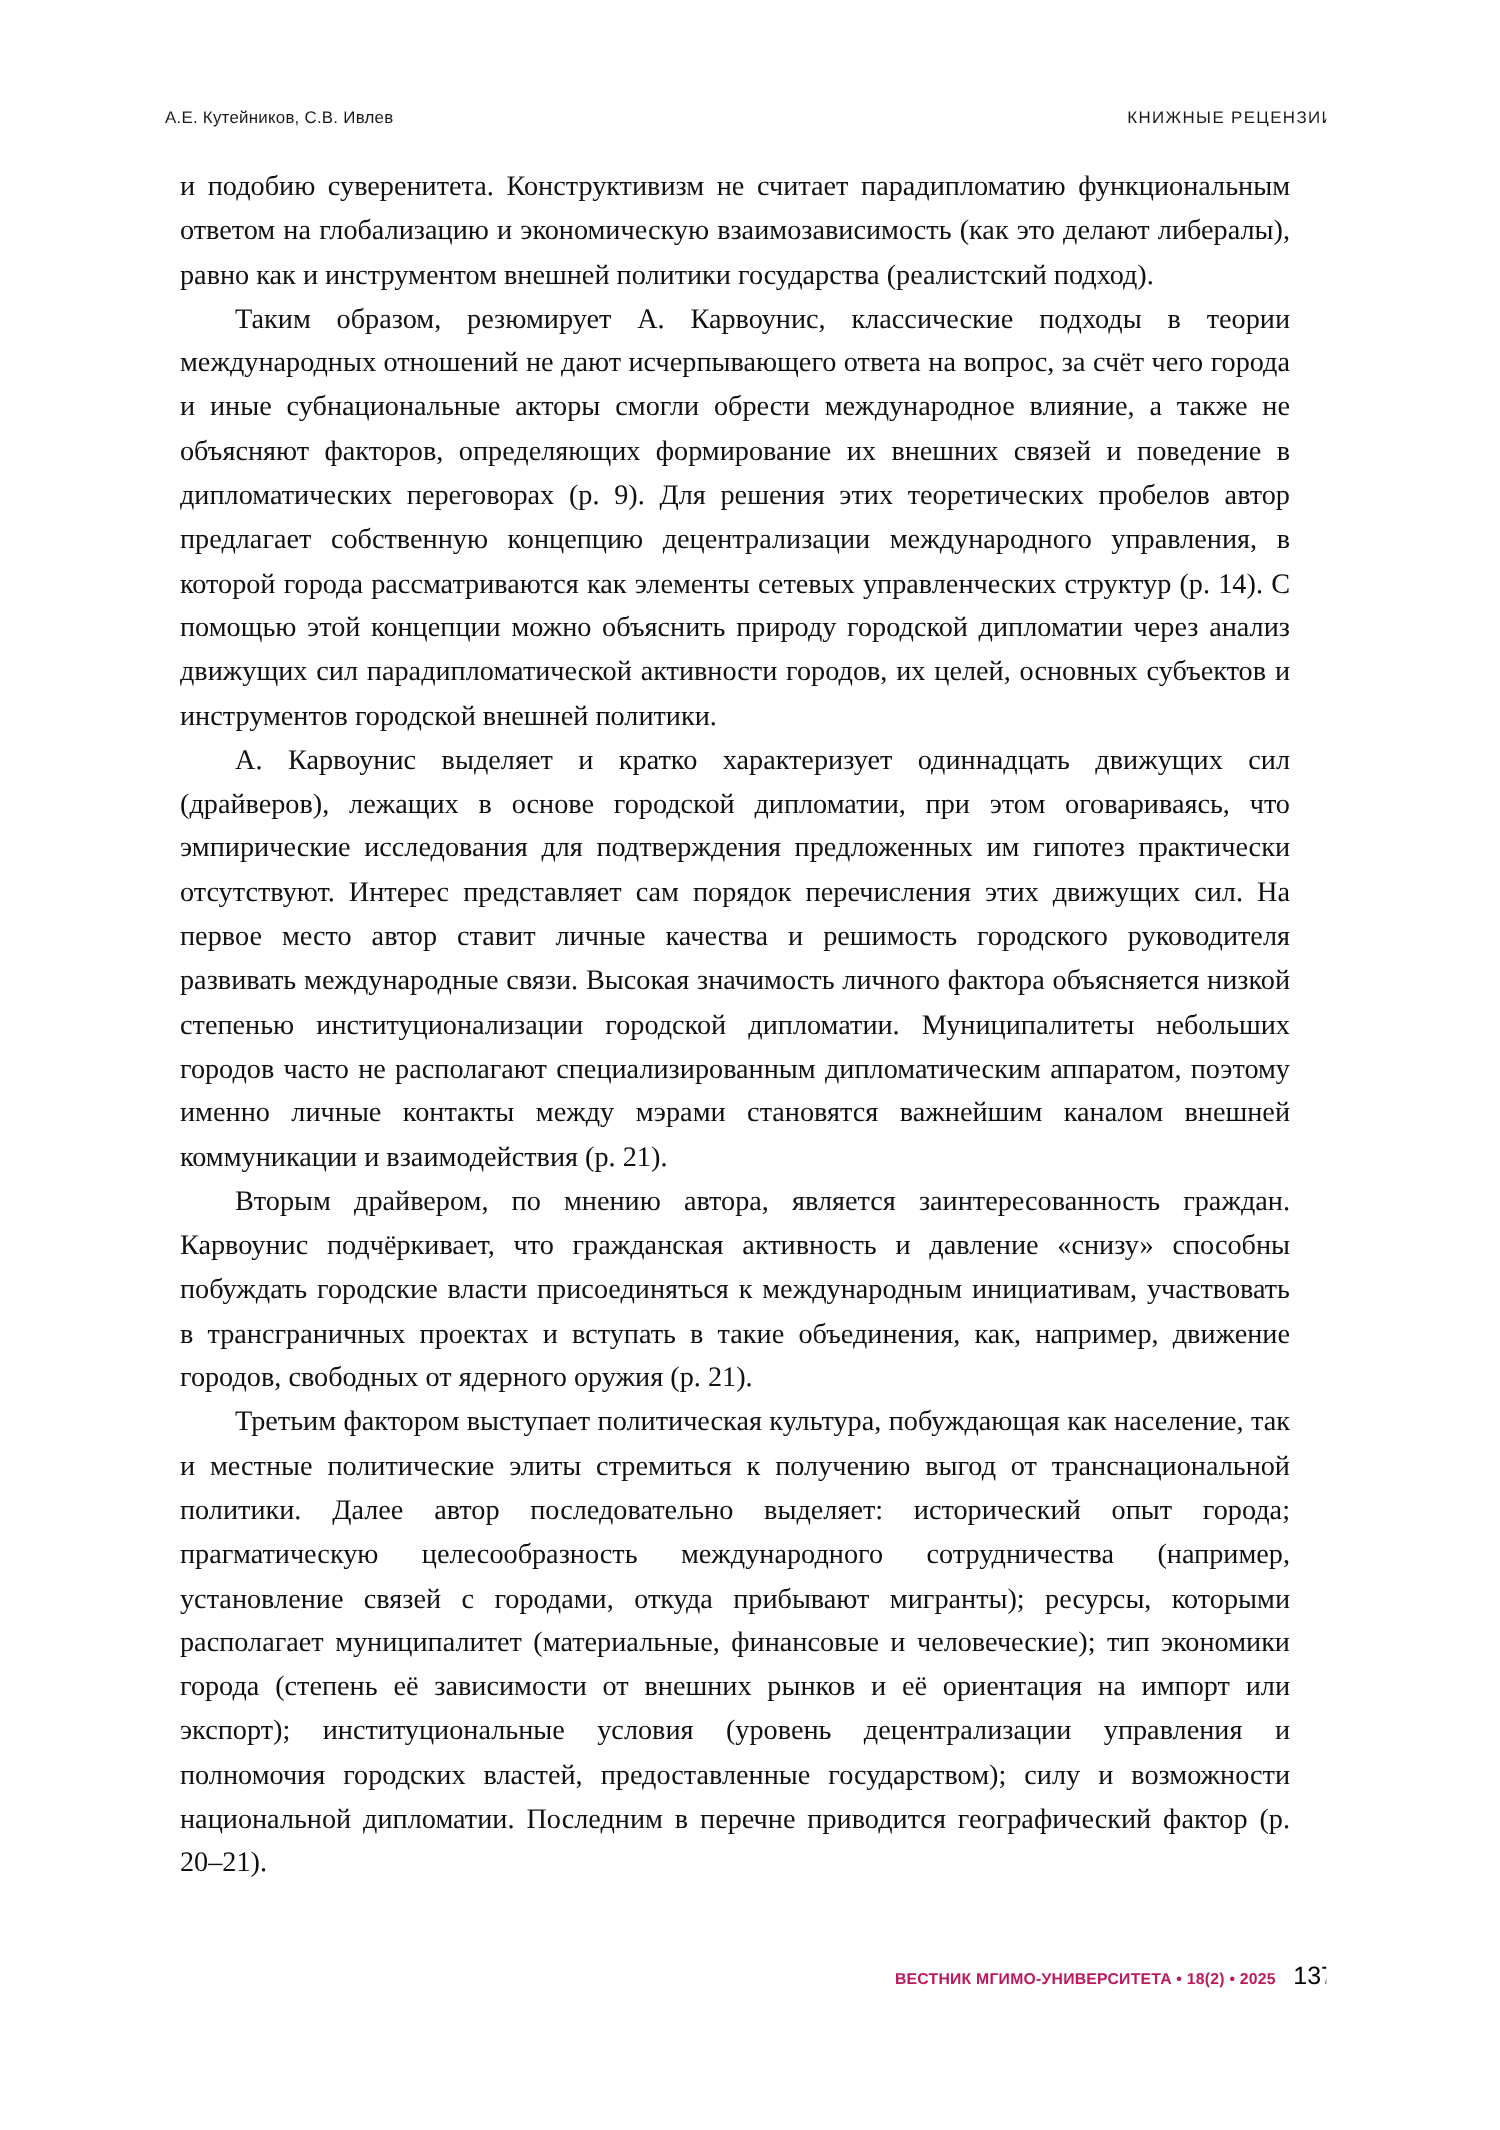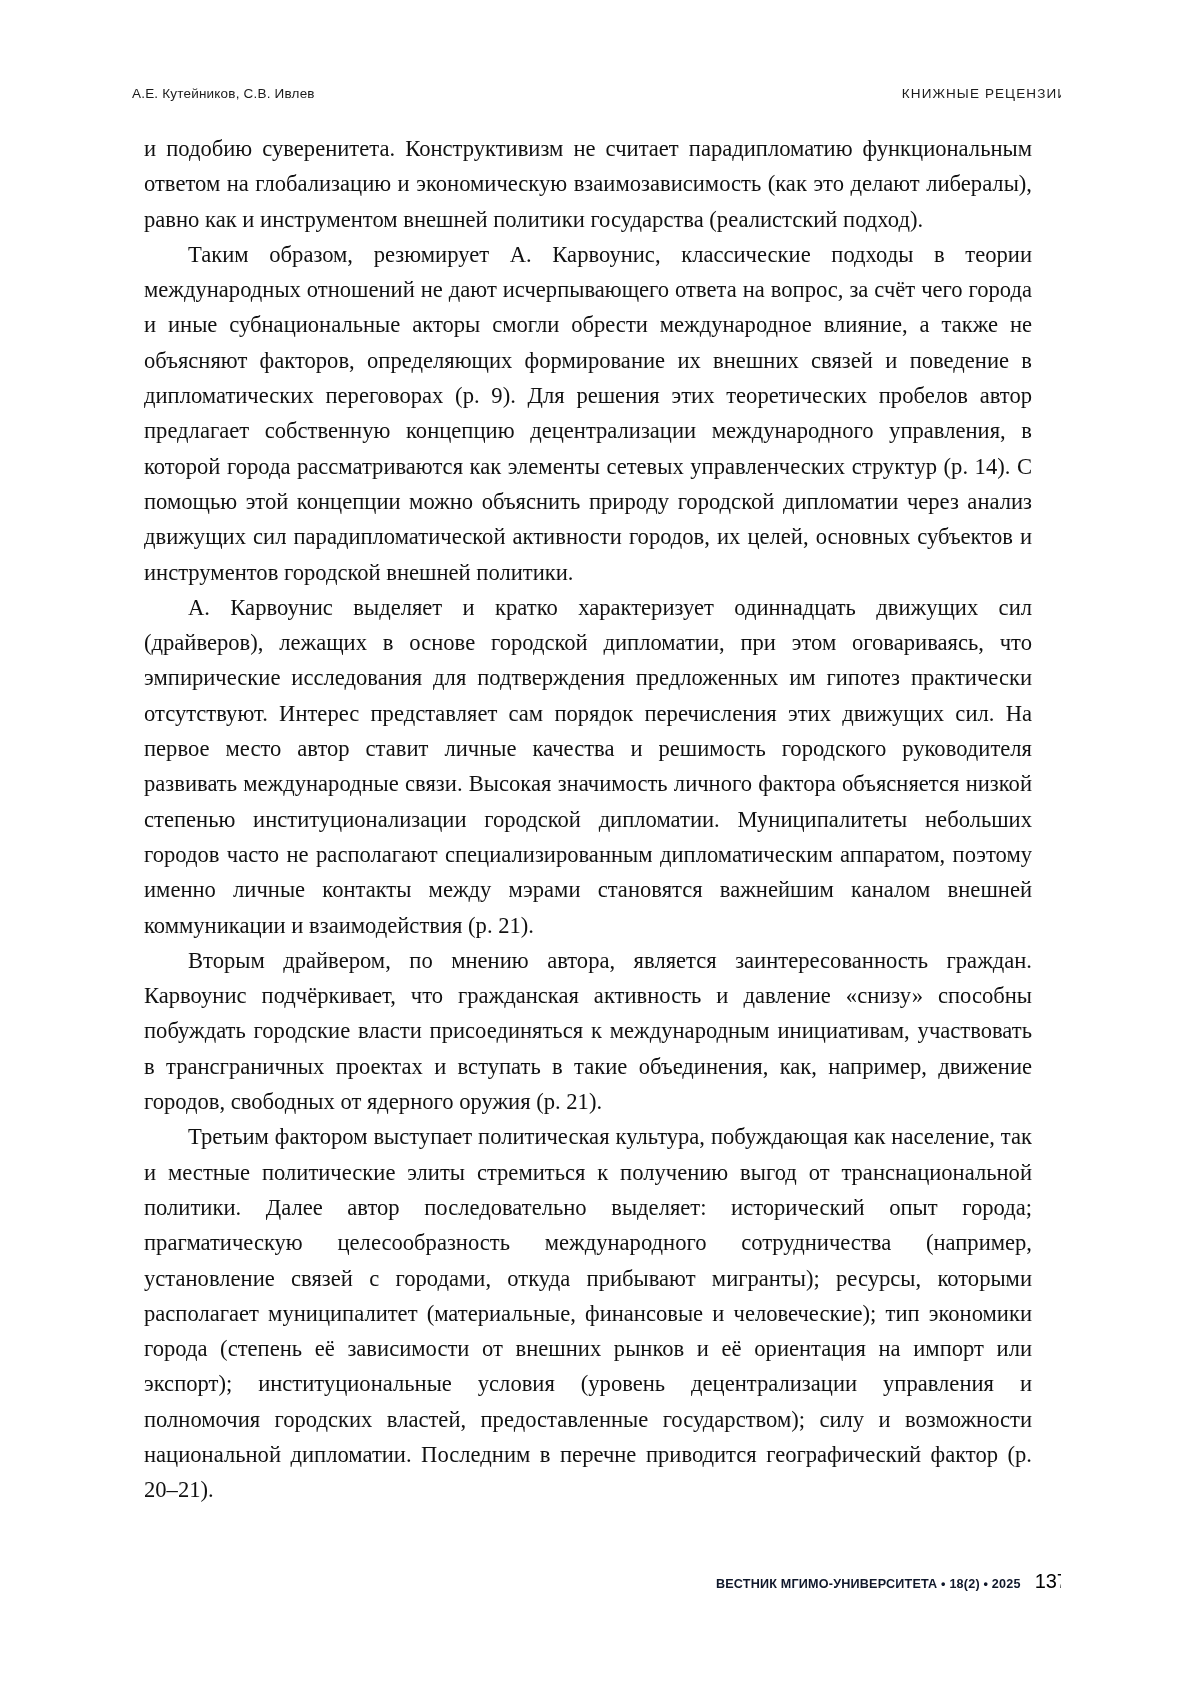--- a/index.html
+++ b/index.html
@@ -74,21 +74,21 @@
     display: flex;
     justify-content: flex-end;
     align-items: baseline;
     gap: 14px;
   }
   .footer .journal {
     font-family: "Liberation Sans", sans-serif;
     font-size: 12.6px;
     font-weight: bold;
     letter-spacing: 0.2px;
-    color: #0f172a;
+    color: #be185d;
   }
   .footer .pageno {
     font-family: "Liberation Sans", sans-serif;
     font-size: 20px;
     font-weight: normal;
     color: #000000;
   }
 </style>
 </head>
 <body>

